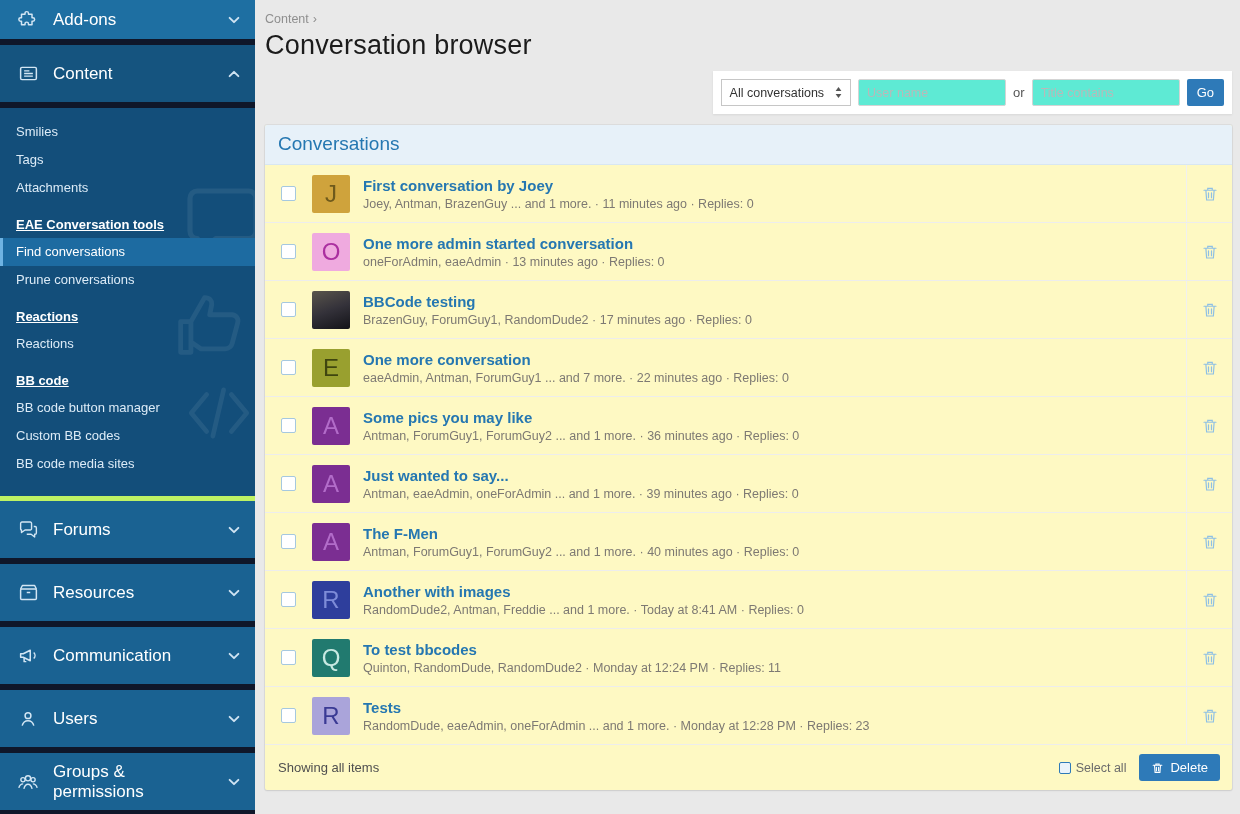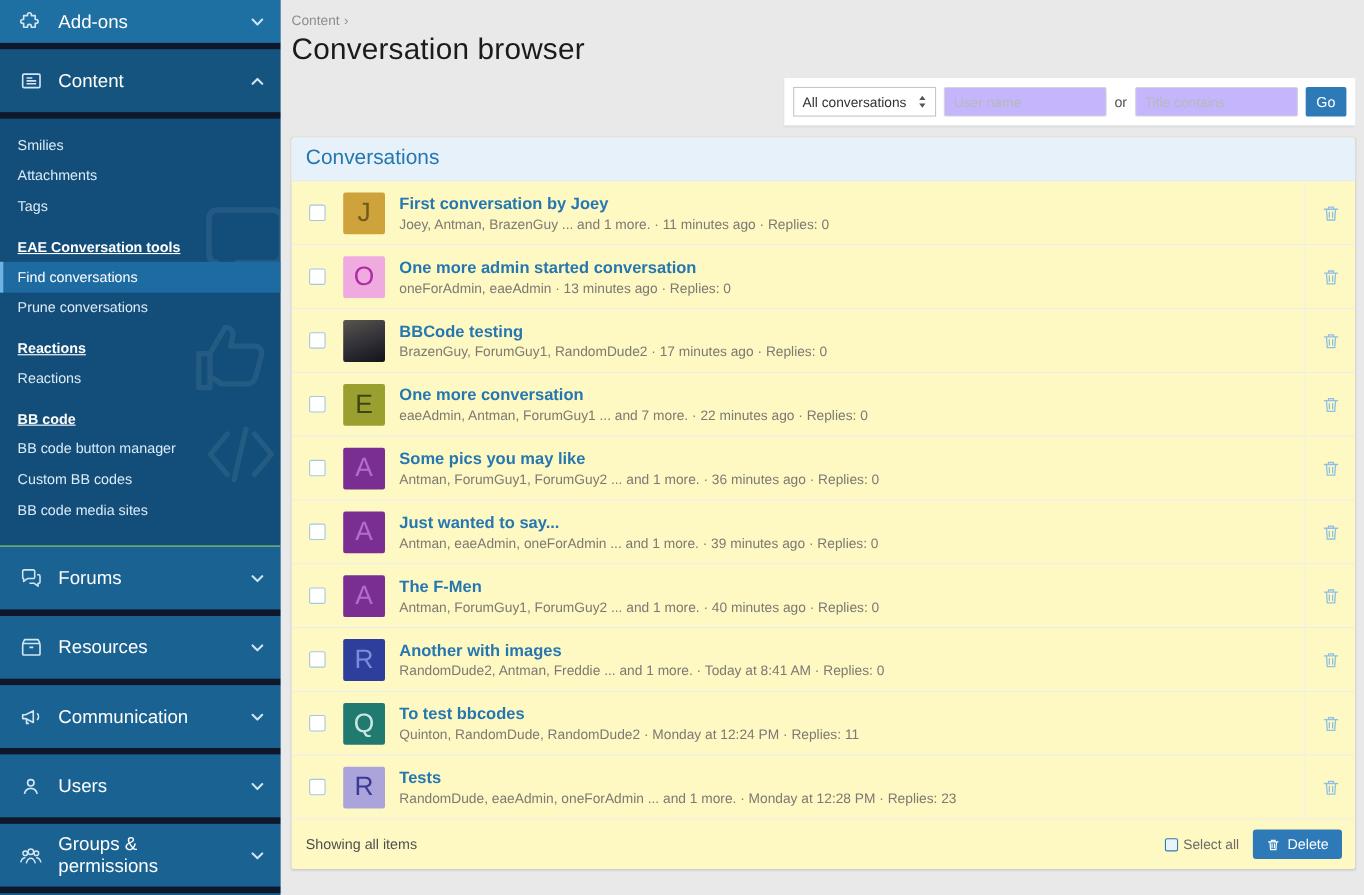--- a/index.html
+++ b/index.html
@@ -16,21 +16,21 @@
   .sb-section { position:relative; }
   .sb-header {
     height:63px; display:flex; align-items:center; gap:13px;
     padding:0 14px 0 16px; background:#1a6292; border-bottom:6px solid #0f172a; cursor:pointer;
   }
   .sb-section:first-child .sb-header { height:45px; background:#1e6fa2; }
   .sb-section.expanded .sb-header { background:#15547f; }
   .sb-label { flex:1; font-size:17px; color:#fff; }
   .sb-ico { width:24px; height:24px; display:flex; align-items:center; justify-content:center; color:#d3e6f4; }
   .sb-chev { color:#cfe3f2; display:flex; }
-  .sb-list { background:#134e7a; padding:10px 0 18px; border-bottom:1px solid #bef264; position:relative; overflow:hidden; }
+  .sb-list { background:#134e7a; padding:10px 0 18px; border-bottom:5px solid #bef264; position:relative; overflow:hidden; }
   .sb-item { padding:6px 16px 7px; font-size:13px; color:#dcebf7; cursor:pointer; position:relative; z-index:1; }
   .sb-item.selected { background:#1d6ba1; color:#fff; }
   .sb-item.selected::before { content:""; position:absolute; left:0; top:0; bottom:0; width:3px; background:#6fb3e2; }
   .sb-heading { padding:15px 16px 6px; font-size:13px; font-weight:bold; color:#fff; position:relative; z-index:1;text-decoration:underline; }
   .watermark { position:absolute; color:#ffffff; opacity:.07; pointer-events:none; z-index:0; }
   .wm0 { top:72px; right:-16px; }
   .wm1 { top:176px; right:4px; }
   .wm2 { top:268px; right:-8px; }
 
   
@@ -42,21 +42,21 @@
 
   .filter-bar { margin-top:10px; display:flex; justify-content:flex-end; }
   .filter-inner { background:#fff; padding:8px; display:flex; align-items:center; gap:7px; box-shadow:0 1px 2px rgba(0,0,0,.08); }
   .select {
     display:flex; align-items:center; gap:10px; border:1px solid #c6c6c6; background:#fff;
     height:27px; padding:0 7px 0 8px; font-size:12.5px; color:#333; min-width:130px; cursor:pointer;
   }
   .select .sel-txt { flex:1; }
   .text-input {
     height:27px; border:1px solid #d4d4d4; padding:12px 8px; font-size:12.5px; width:148px;
-    color:#333; font-family:inherit; background:#c4b5fd; border-radius:2px;
+    color:#333; font-family:inherit; background:#5eead4; border-radius:2px;
   }
   .text-input::placeholder { color:#b9b9b9; }
   .or { font-size:13px; color:#555; }
   .go-btn { height:27px; background:#2e7ab8; color:#fff; border:none; font-size:13px; padding:0 10px; border-radius:2px; cursor:pointer; font-family:inherit; }
 
   .panel { margin-top:11px; background:#fef9c3; border-radius:2px; box-shadow:0 0 0 1px rgba(0,0,0,.05), 0 1px 2px rgba(0,0,0,.08); }
   .panel-header { background:#e7f1f9; color:#2577b1; font-size:19px; padding:8px 13px 9px; border-bottom:1px solid #d8e7f2; border-radius:2px 2px 0 0; }
 
   .row { display:flex; align-items:center; height:58px; border-bottom:1px solid #ededed; padding-left:16px; }
   .cb { width:15px; height:15px; border:1px solid #a5c8df; border-radius:2px; background:#fff; margin-right:16px; cursor:pointer; flex:0 0 15px; }
@@ -118,22 +118,22 @@
           <span class="watermark wm0"><svg width="96" height="88" viewBox="0 0 24 24" fill="none" stroke="currentColor" stroke-width="1.4" stroke-linejoin="round">
               <path d="M3 5a2 2 0 0 1 2-2h14a2 2 0 0 1 2 2v9a2 2 0 0 1-2 2H10l-6 5v-5H5a2 2 0 0 1-2-2z"></path>
             </svg></span>
           <span class="watermark wm1"><svg width="86" height="82" viewBox="0 0 24 24" fill="none" stroke="currentColor" stroke-width="1.4" stroke-linejoin="round">
               <path d="M7 11v9H4v-9h3zm0 0l4-7c1.5 0 2.2.9 2.1 2L12.5 9H19a1.8 1.8 0 0 1 1.7 2.3l-1.6 6A2.2 2.2 0 0 1 17 19h-7l-3-2"></path>
             </svg></span>
           <span class="watermark wm2"><svg width="88" height="74" viewBox="0 0 24 24" fill="none" stroke="currentColor" stroke-width="1.5" stroke-linecap="round" stroke-linejoin="round">
               <path d="M8 6l-5 6 5 6M16 6l5 6-5 6M13.5 4.5l-3.5 15"></path>
             </svg></span>
           <div class="sb-item">Smilies</div>
+          <div class="sb-item">Tags</div>
           <div class="sb-item">Attachments</div>
-          <div class="sb-item">Tags</div>
           <div class="sb-heading">EAE Conversation tools</div>
           <div class="sb-item selected">Find conversations</div>
           <div class="sb-item">Prune conversations</div>
           <div class="sb-heading">Reactions</div>
           <div class="sb-item">Reactions</div>
           <div class="sb-heading">BB code</div>
           <div class="sb-item">BB code button manager</div>
           <div class="sb-item">Custom BB codes</div>
           <div class="sb-item">BB code media sites</div>
         </div>

